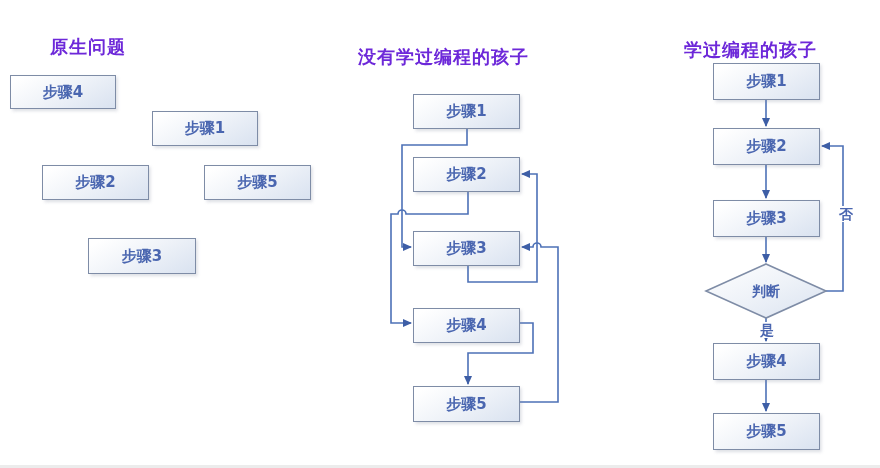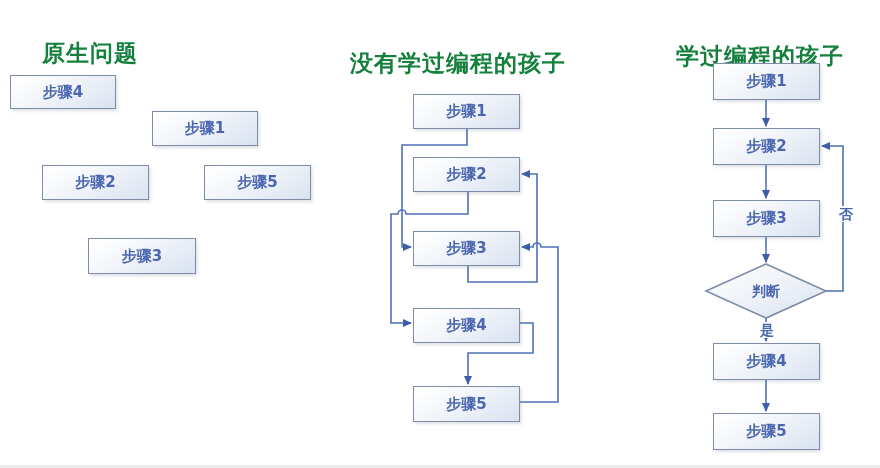--- a/index.html
+++ b/index.html
@@ -7,22 +7,22 @@
     position:relative;width:880px;height:468px;overflow:hidden;
     background:#ffffff;
     font-family:"DejaVu Sans","Liberation Sans",sans-serif;
   }
   .stage::after{ 
     content:"";position:absolute;left:0;right:0;bottom:0;height:3px;
     background:#ececec;
   }
   .panel{position:absolute;inset:0;}
   .title{
-    position:absolute;font-size:23px;font-weight:600;color:#15803d;
-    white-space:nowrap;letter-spacing:1px;line-height:1.1;
+    position:absolute;font-size:18px;font-weight:600;color:#6d28d9;
+    white-space:nowrap;letter-spacing:1px;line-height:1.1;margin-left:8px;
   }
   .node{
     position:absolute;box-sizing:border-box;
     border:1.6px solid #7e8ca6;
     background:linear-gradient(150deg,#ffffff 8%,#eef2f8 52%,#d9e2f0 100%);
     box-shadow:1.5px 2px 3px rgba(128,138,158,0.28);
     color:#4a66b0;font-size:15px;font-weight:600;
     display:flex;align-items:center;justify-content:center;
     line-height:1;
   }

